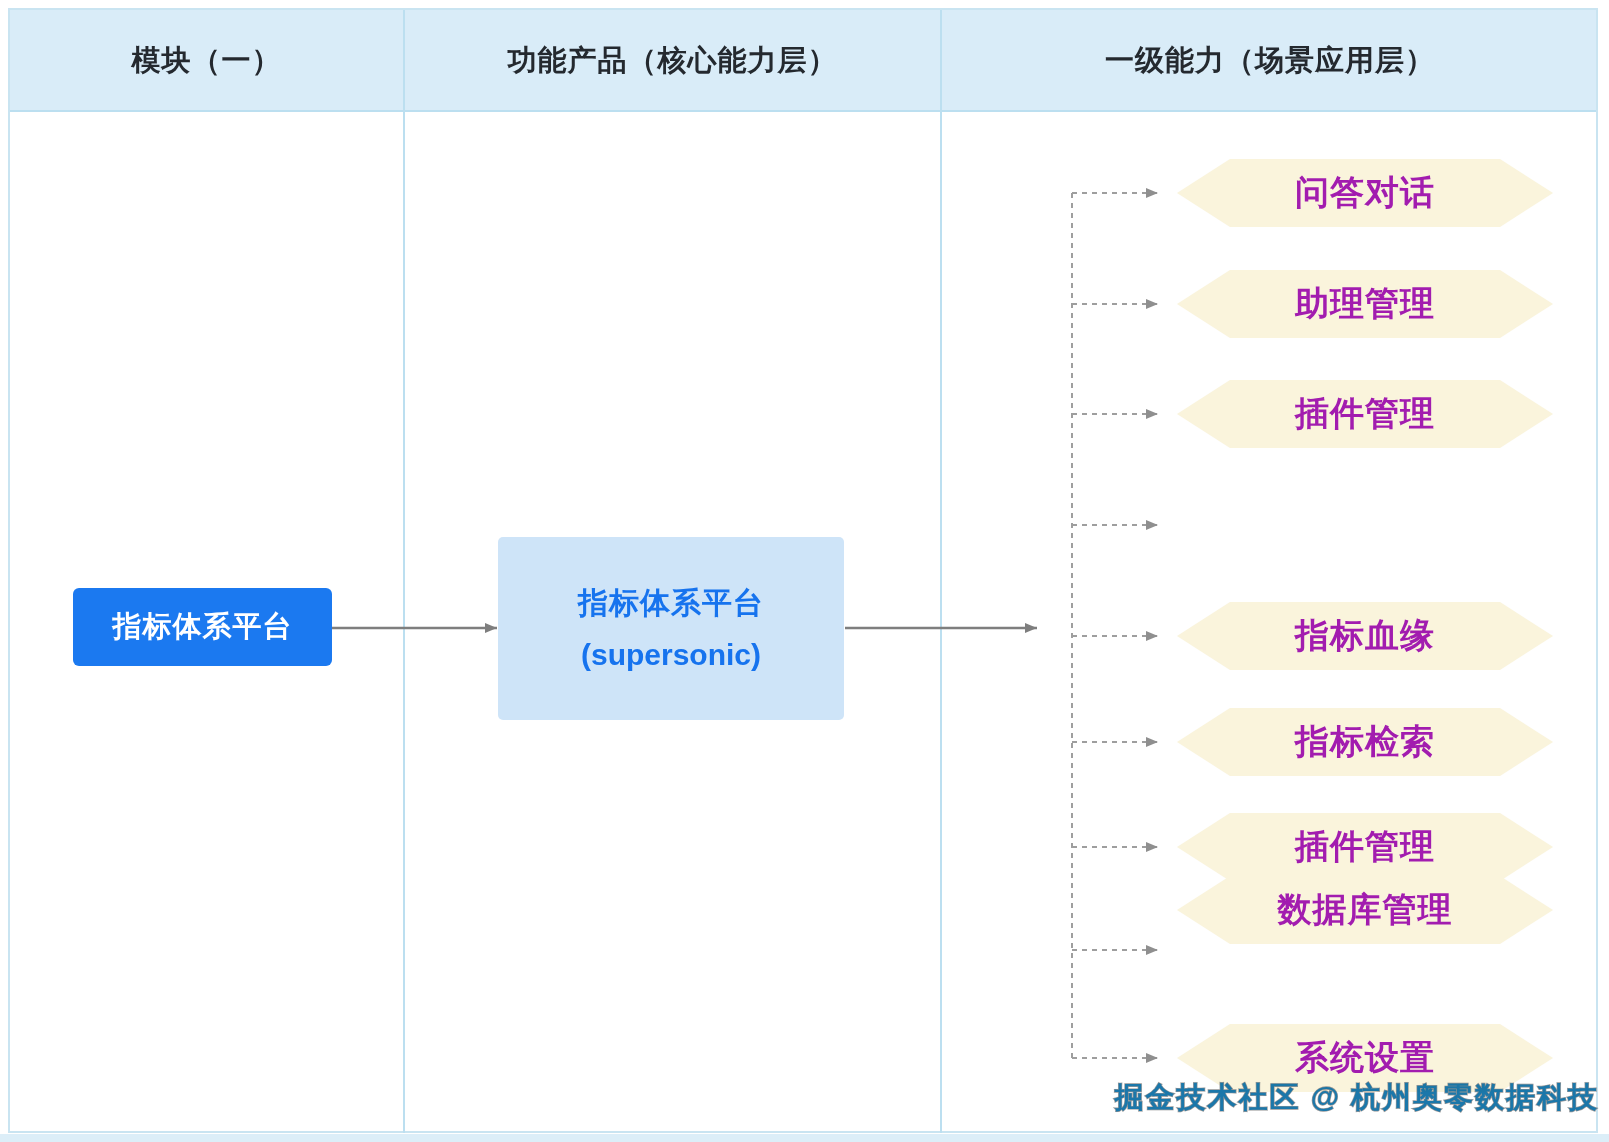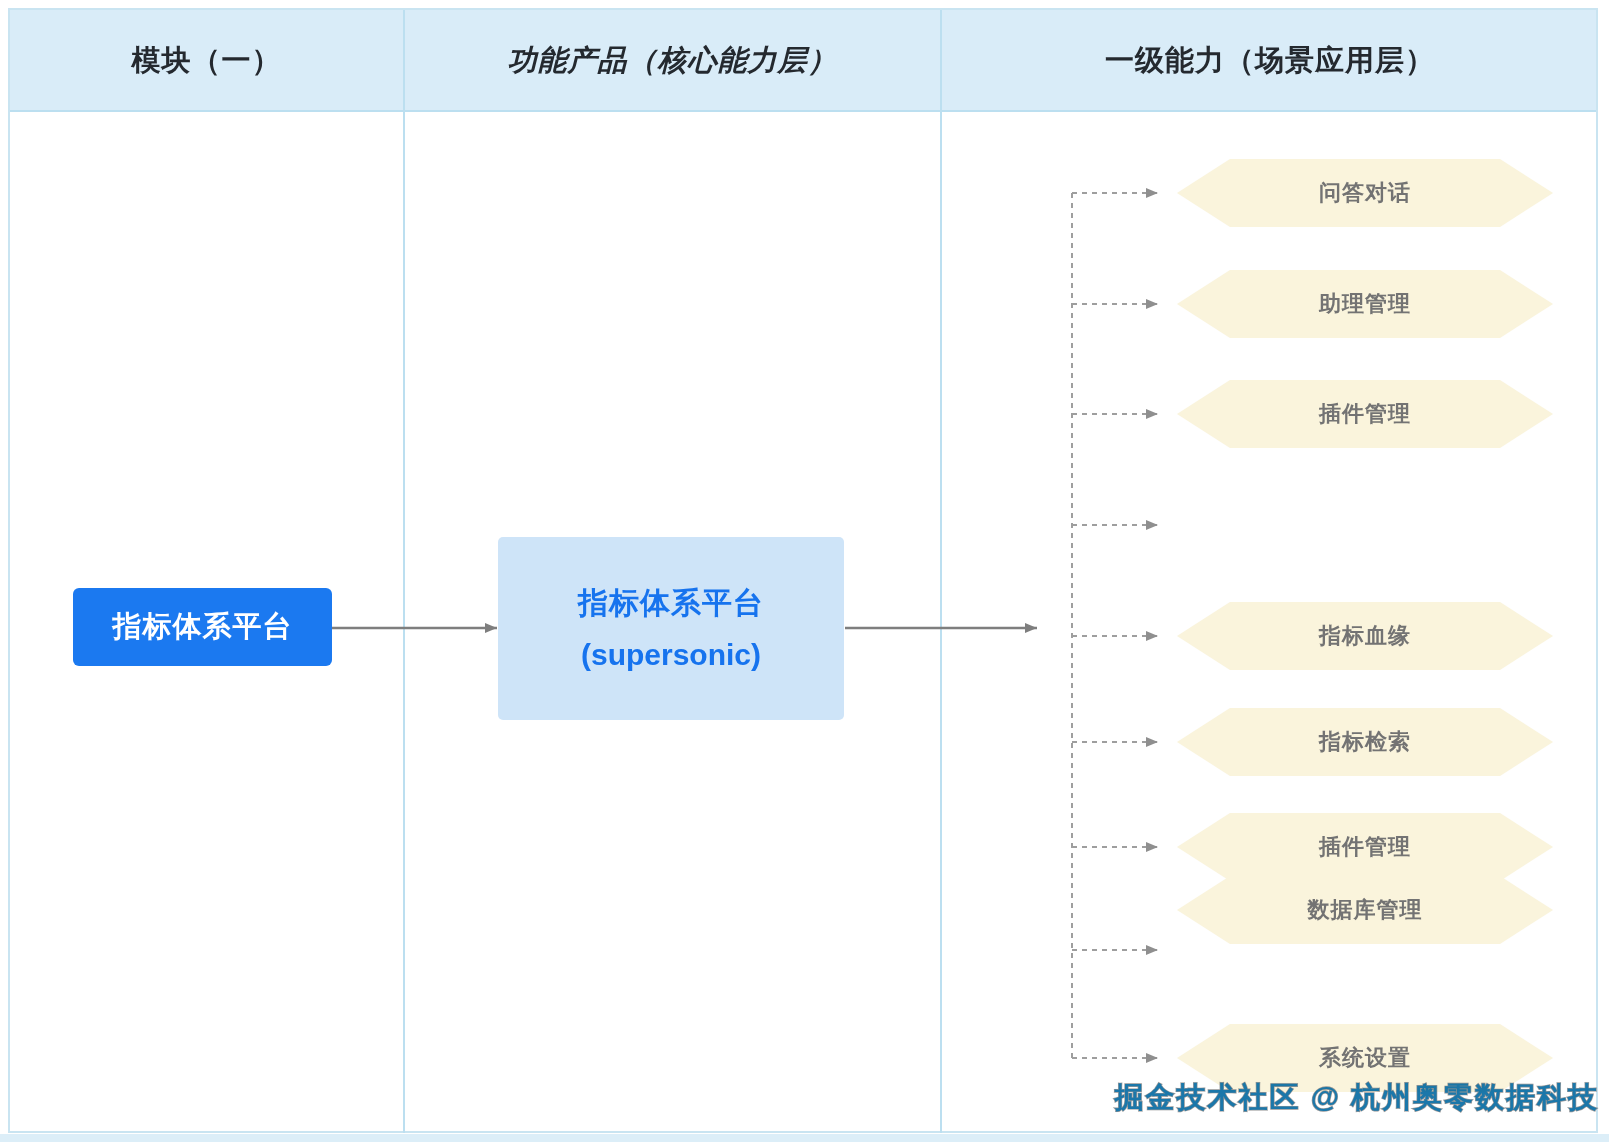--- a/index.html
+++ b/index.html
@@ -26,21 +26,21 @@
   .divider.d2{left:940px;}
   .bottom-strip{
     position:absolute;left:0;top:1134px;width:1609px;height:8px;background:#dceef8;
   }
   
   .col-header{
     position:absolute;top:10px;height:102px;display:flex;align-items:center;justify-content:center;
     font-size:29px;font-weight:bold;color:#24292f;letter-spacing:1px;border-radius:16px;
   }
   .col-header.c1{left:10px;width:393px;}
-  .col-header.c2{left:405px;width:535px;font-style:italic;}
+  .col-header.c2{left:405px;width:535px;}
   .col-header.c3{left:942px;width:656px;}
   
   svg.overlay{position:absolute;left:0;top:0;pointer-events:none;}
   .solid-line{stroke:#7e7e7e;stroke-width:2.5;}
   .dash-line{stroke:#9e9e9e;stroke-width:2;stroke-dasharray:5 5;fill:none;}
   
   .module-node{
     position:absolute;left:73px;top:588px;width:259px;height:78px;
     background:#1b79f0;border-radius:6px;
     display:flex;align-items:center;justify-content:center;
@@ -56,21 +56,21 @@
   .product-subtitle{font-size:30px;line-height:52px;}
   
   .hex{
     position:absolute;left:1177px;width:376px;height:68px;
     display:flex;align-items:center;justify-content:center;
     background:#faf4dc;
     clip-path:polygon(53px 0, calc(100% - 53px) 0, 100% 50%, calc(100% - 53px) 100%, 53px 100%, 0 50%);
     filter:drop-shadow(0 0 1px #e8dbb2);
   }
   .hex-label{
-    font-size:22px;font-weight:bold;color:#737373;letter-spacing:1px;font-family:Liberation Mono, monospace;
+    font-size:34px;font-weight:bold;color:#a21caf;letter-spacing:1px;font-family:Liberation Mono, monospace;
   }
   
   .watermark{
     position:absolute;right:10px;top:1078px;
     font-size:29px;font-weight:bold;letter-spacing:2px;
     color:#0369a1;
     -webkit-text-stroke:1.3px #909090;
     paint-order:stroke fill;
     text-shadow:0 0 1px rgba(130,130,130,0.55);
     opacity:0.9;

